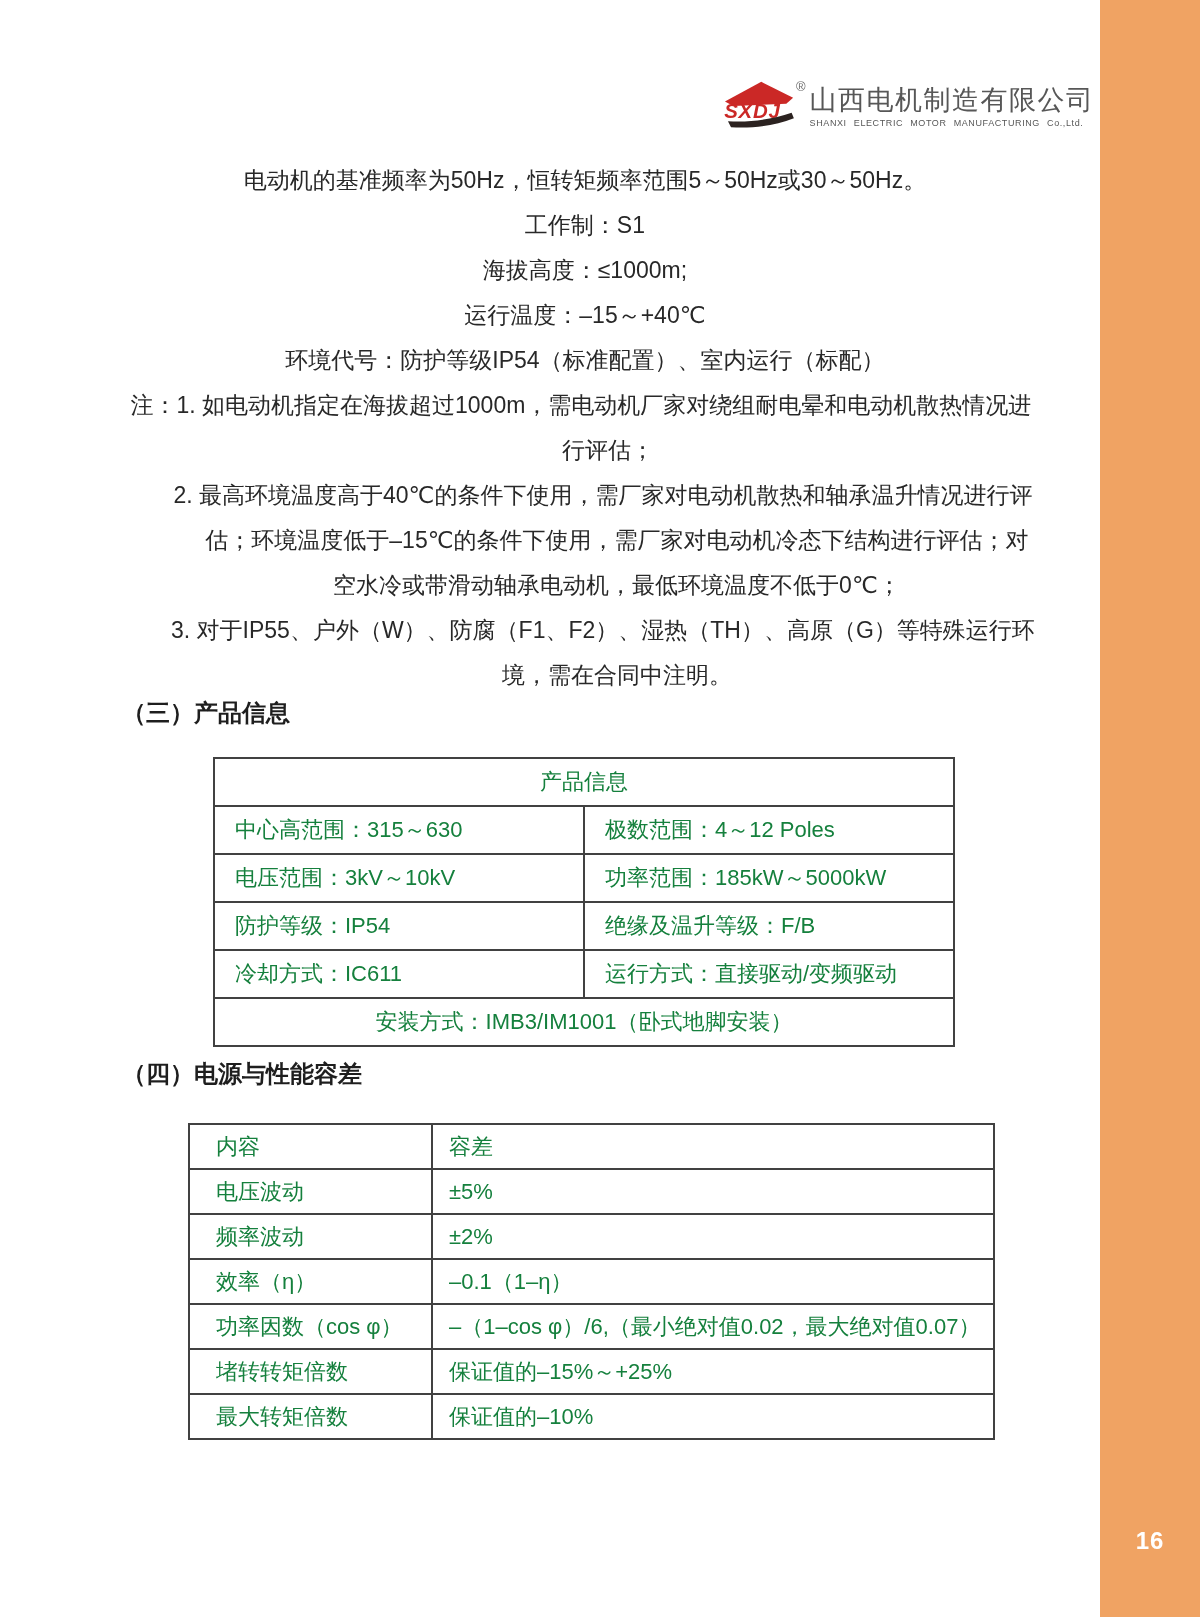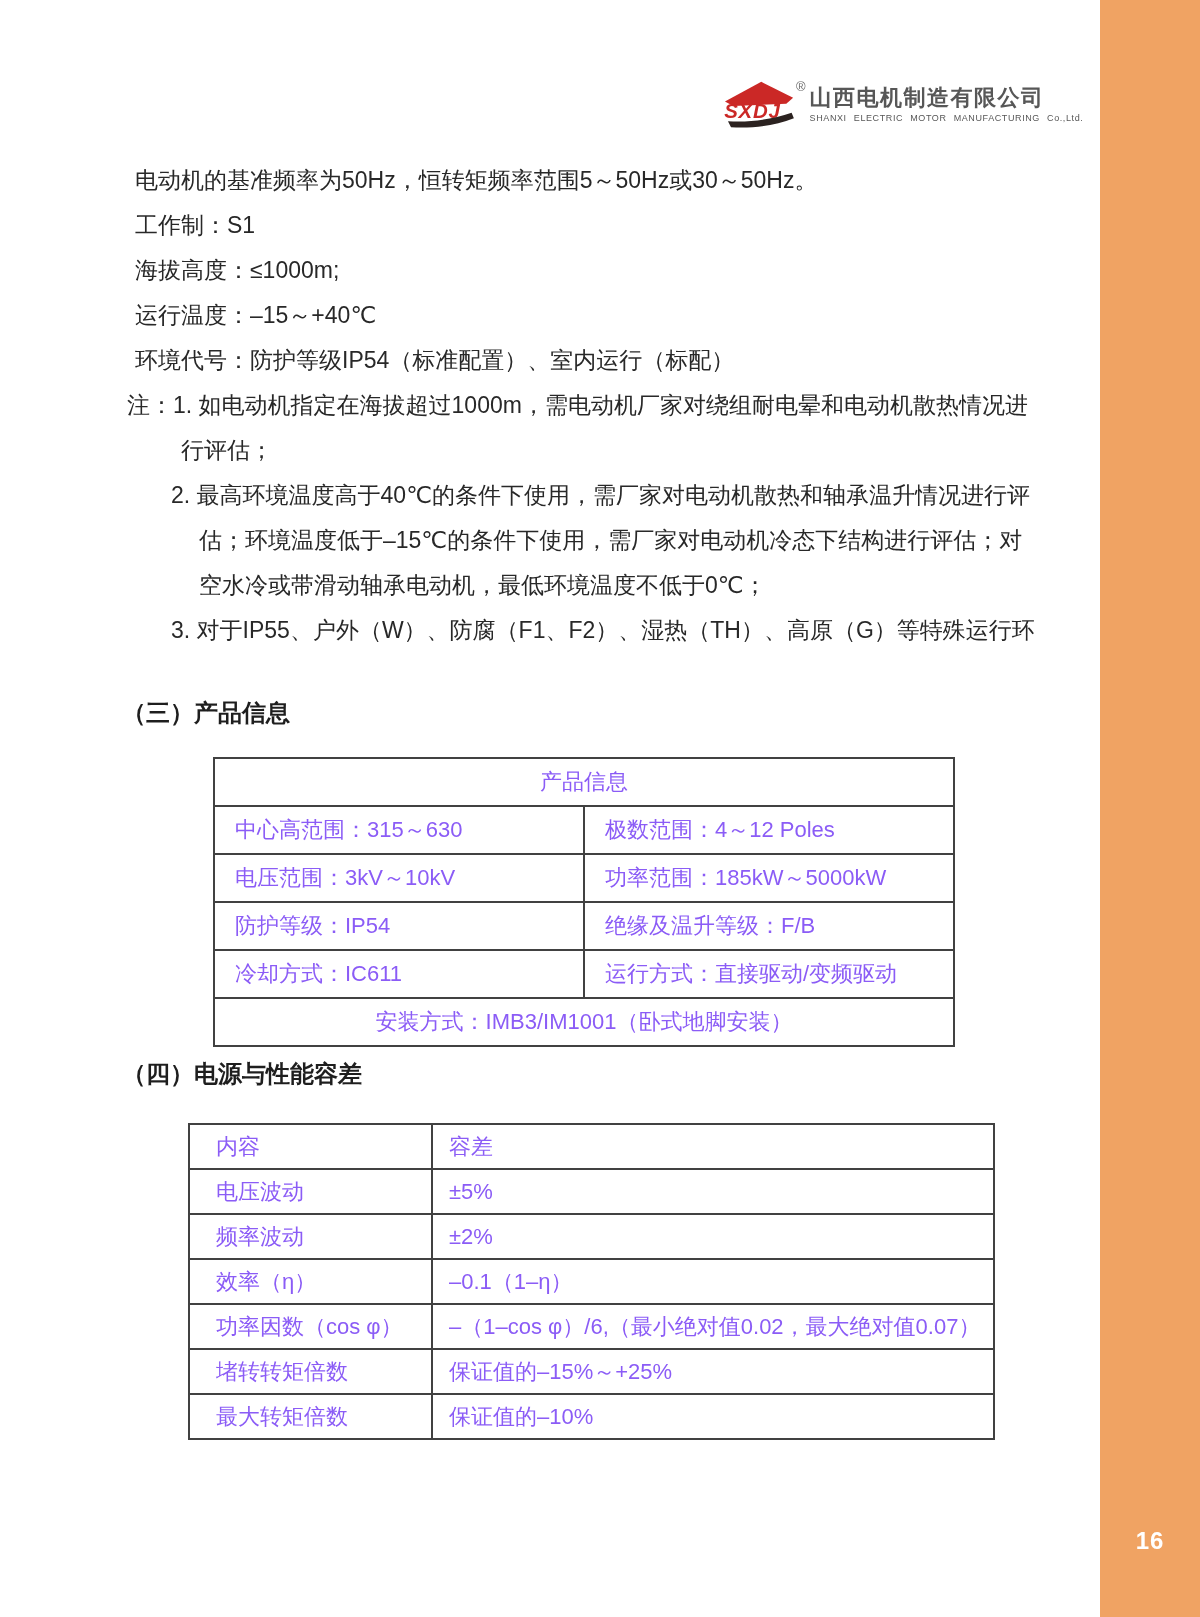--- a/index.html
+++ b/index.html
@@ -28,54 +28,54 @@
   .logo-block{
     position:absolute;top:78px;left:718px;
     display:flex;align-items:flex-start;
   }
   .logo-icon{display:block;}
   .reg-mark{
     font-size:13px;color:#6a6a6a;margin:2px 4px 0 2px;line-height:1;
   }
   .company-names{display:flex;flex-direction:column;margin-top:9px;}
   .company-cn{
-    font-size:22px;font-weight:bold;color:#575757;
+    font-size:27px;font-weight:normal;color:#575757;
     letter-spacing:1.5px;line-height:1.0;white-space:nowrap;
   }
   .company-en{
     font-size:9px;color:#575757;margin-top:4px;
     letter-spacing:0.6px;word-spacing:4px;white-space:nowrap;
   }
 
   
   .body-text{
     position:absolute;top:158px;left:135px;
     font-size:23px;line-height:45px;
     white-space:nowrap;
   }
-  .line{height:45px;}
+  .line{height:45px;text-align:center;}
   .ind-note{margin-left:-8px;}
   .ind-num{margin-left:36px;}
   .ind-cont{margin-left:64px;}
   .ind-cont1{margin-left:46px;}
 
   
   .sec-heading{
     position:absolute;left:122px;
     font-size:24px;font-weight:bold;color:#1e1e1e;
     white-space:nowrap;
   }
   .sec-heading.h-product{top:697px;}
   .sec-heading.h-tolerance{top:1058px;}
 
   
   table{border-collapse:collapse;table-layout:fixed;}
   td,th{
     border:2px solid #414141;
-    font-size:22px;font-weight:normal;color:#8b5cf6;
+    font-size:22px;font-weight:normal;color:#15803d;
     padding:0 0 0 20px;text-align:left;
     white-space:nowrap;overflow:visible;margin-left:44px;
   }
 
   
   .product-table{
     position:absolute;top:757px;left:213px;
     width:742px;
   }
   .product-table td{height:46px;}
@@ -118,20 +118,21 @@
     <div class="line">工作制：S1</div>
     <div class="line">海拔高度：≤1000m;</div>
     <div class="line">运行温度：–15～+40℃</div>
     <div class="line">环境代号：防护等级IP54（标准配置）、室内运行（标配）</div>
     <div class="line ind-note">注：1. 如电动机指定在海拔超过1000m，需电动机厂家对绕组耐电晕和电动机散热情况进</div>
     <div class="line ind-cont1">行评估；</div>
     <div class="line ind-num">2. 最高环境温度高于40℃的条件下使用，需厂家对电动机散热和轴承温升情况进行评</div>
     <div class="line ind-cont">估；环境温度低于–15℃的条件下使用，需厂家对电动机冷态下结构进行评估；对</div>
     <div class="line ind-cont">空水冷或带滑动轴承电动机，最低环境温度不低于0℃；</div>
     <div class="line ind-num">3. 对于IP55、户外（W）、防腐（F1、F2）、湿热（TH）、高原（G）等特殊运行环</div>
+    <div class="line ind-cont">境，需在合同中注明。</div>
   </div>
 
   <div class="sec-heading h-product">（三）产品信息</div>
 
   <table class="product-table">
     <tbody>
       <tr>
         <td class="t-title" colspan="2">产品信息</td>
       </tr>
       <tr>

